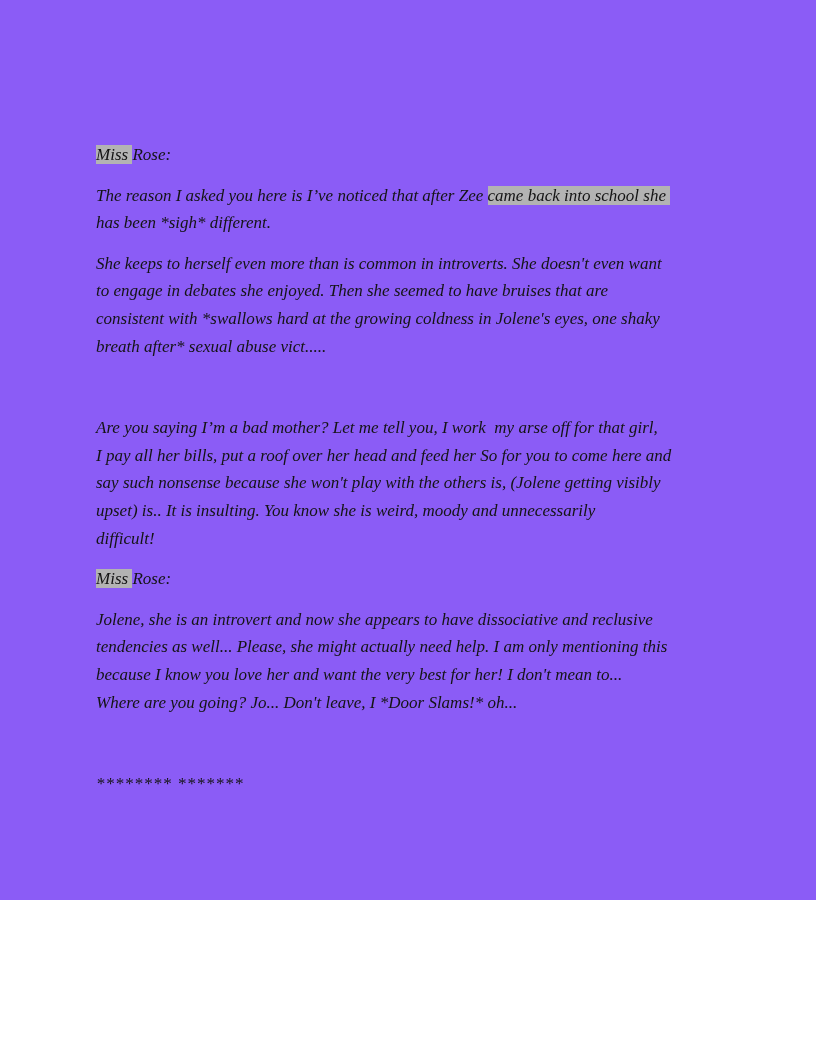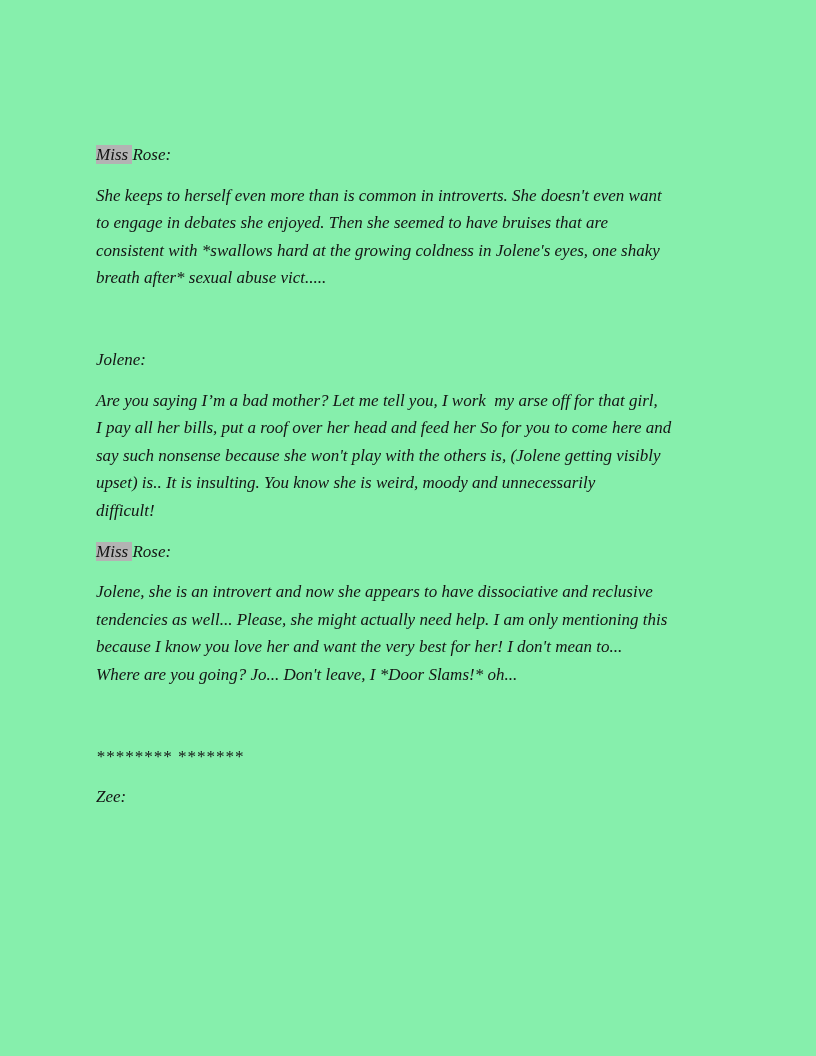--- a/index.html
+++ b/index.html
@@ -1,20 +1,20 @@
 <!DOCTYPE html>
 <html><head>
 <meta charset="utf-8">
 <style>
   html, body { margin: 0; padding: 0; background: #ffffff; }
   .page {
     position: relative;
     width: 816px;
-    height: 1056px;
-    background: #86efac;
+    height: 900px;
+    background: #8b5cf6;
     overflow: hidden;
   }
   .content {
     box-sizing: border-box;
     padding: 141px 92px 0 96px;
     font-family: "Liberation Serif", "DejaVu Serif", serif;
     font-style: italic;
     font-size: 17px;
     line-height: 27.6px;
     color: #141414;
@@ -28,44 +28,44 @@
   .divider { letter-spacing: 1px; }
 </style>
 </head>
 <body>
 
 <div class="page">
   <div class="content">
 
     <p><span class="hl">Miss </span><span>Rose:</span></p>
 
+    <p><span>The reason I asked you here is I’ve noticed that after Zee </span><span class="hl">came back into school she </span><span>
+has been *sigh* different.</span></p>
 
     <p>She keeps to herself even more than is common in introverts. She doesn't even want
 to engage in debates she enjoyed. Then she seemed to have bruises that are
 consistent with *swallows hard at the growing coldness in Jolene's eyes, one shaky
 breath after* sexual abuse vict.....</p>
 
     <div class="spacer"></div>
 
-    <p>Jolene:</p>
 
     <p>Are you saying I’m a bad mother? Let me tell you, I work  my arse off for that girl,
 I pay all her bills, put a roof over her head and feed her So for you to come here and
 say such nonsense because she won't play with the others is, (Jolene getting visibly
 upset) is.. It is insulting. You know she is weird, moody and unnecessarily
 difficult!</p>
 
     <p><span class="hl">Miss </span><span>Rose:</span></p>
 
     <p>Jolene, she is an introvert and now she appears to have dissociative and reclusive
 tendencies as well... Please, she might actually need help. I am only mentioning this
 because I know you love her and want the very best for her! I don't mean to...
 Where are you going? Jo... Don't leave, I *Door Slams!* oh...</p>
 
     <div class="spacer"></div>
 
     <p class="divider">******** *******</p>
 
-    <p>Zee:</p>
 
 
   </div>
 </div>
 
 </body></html>

